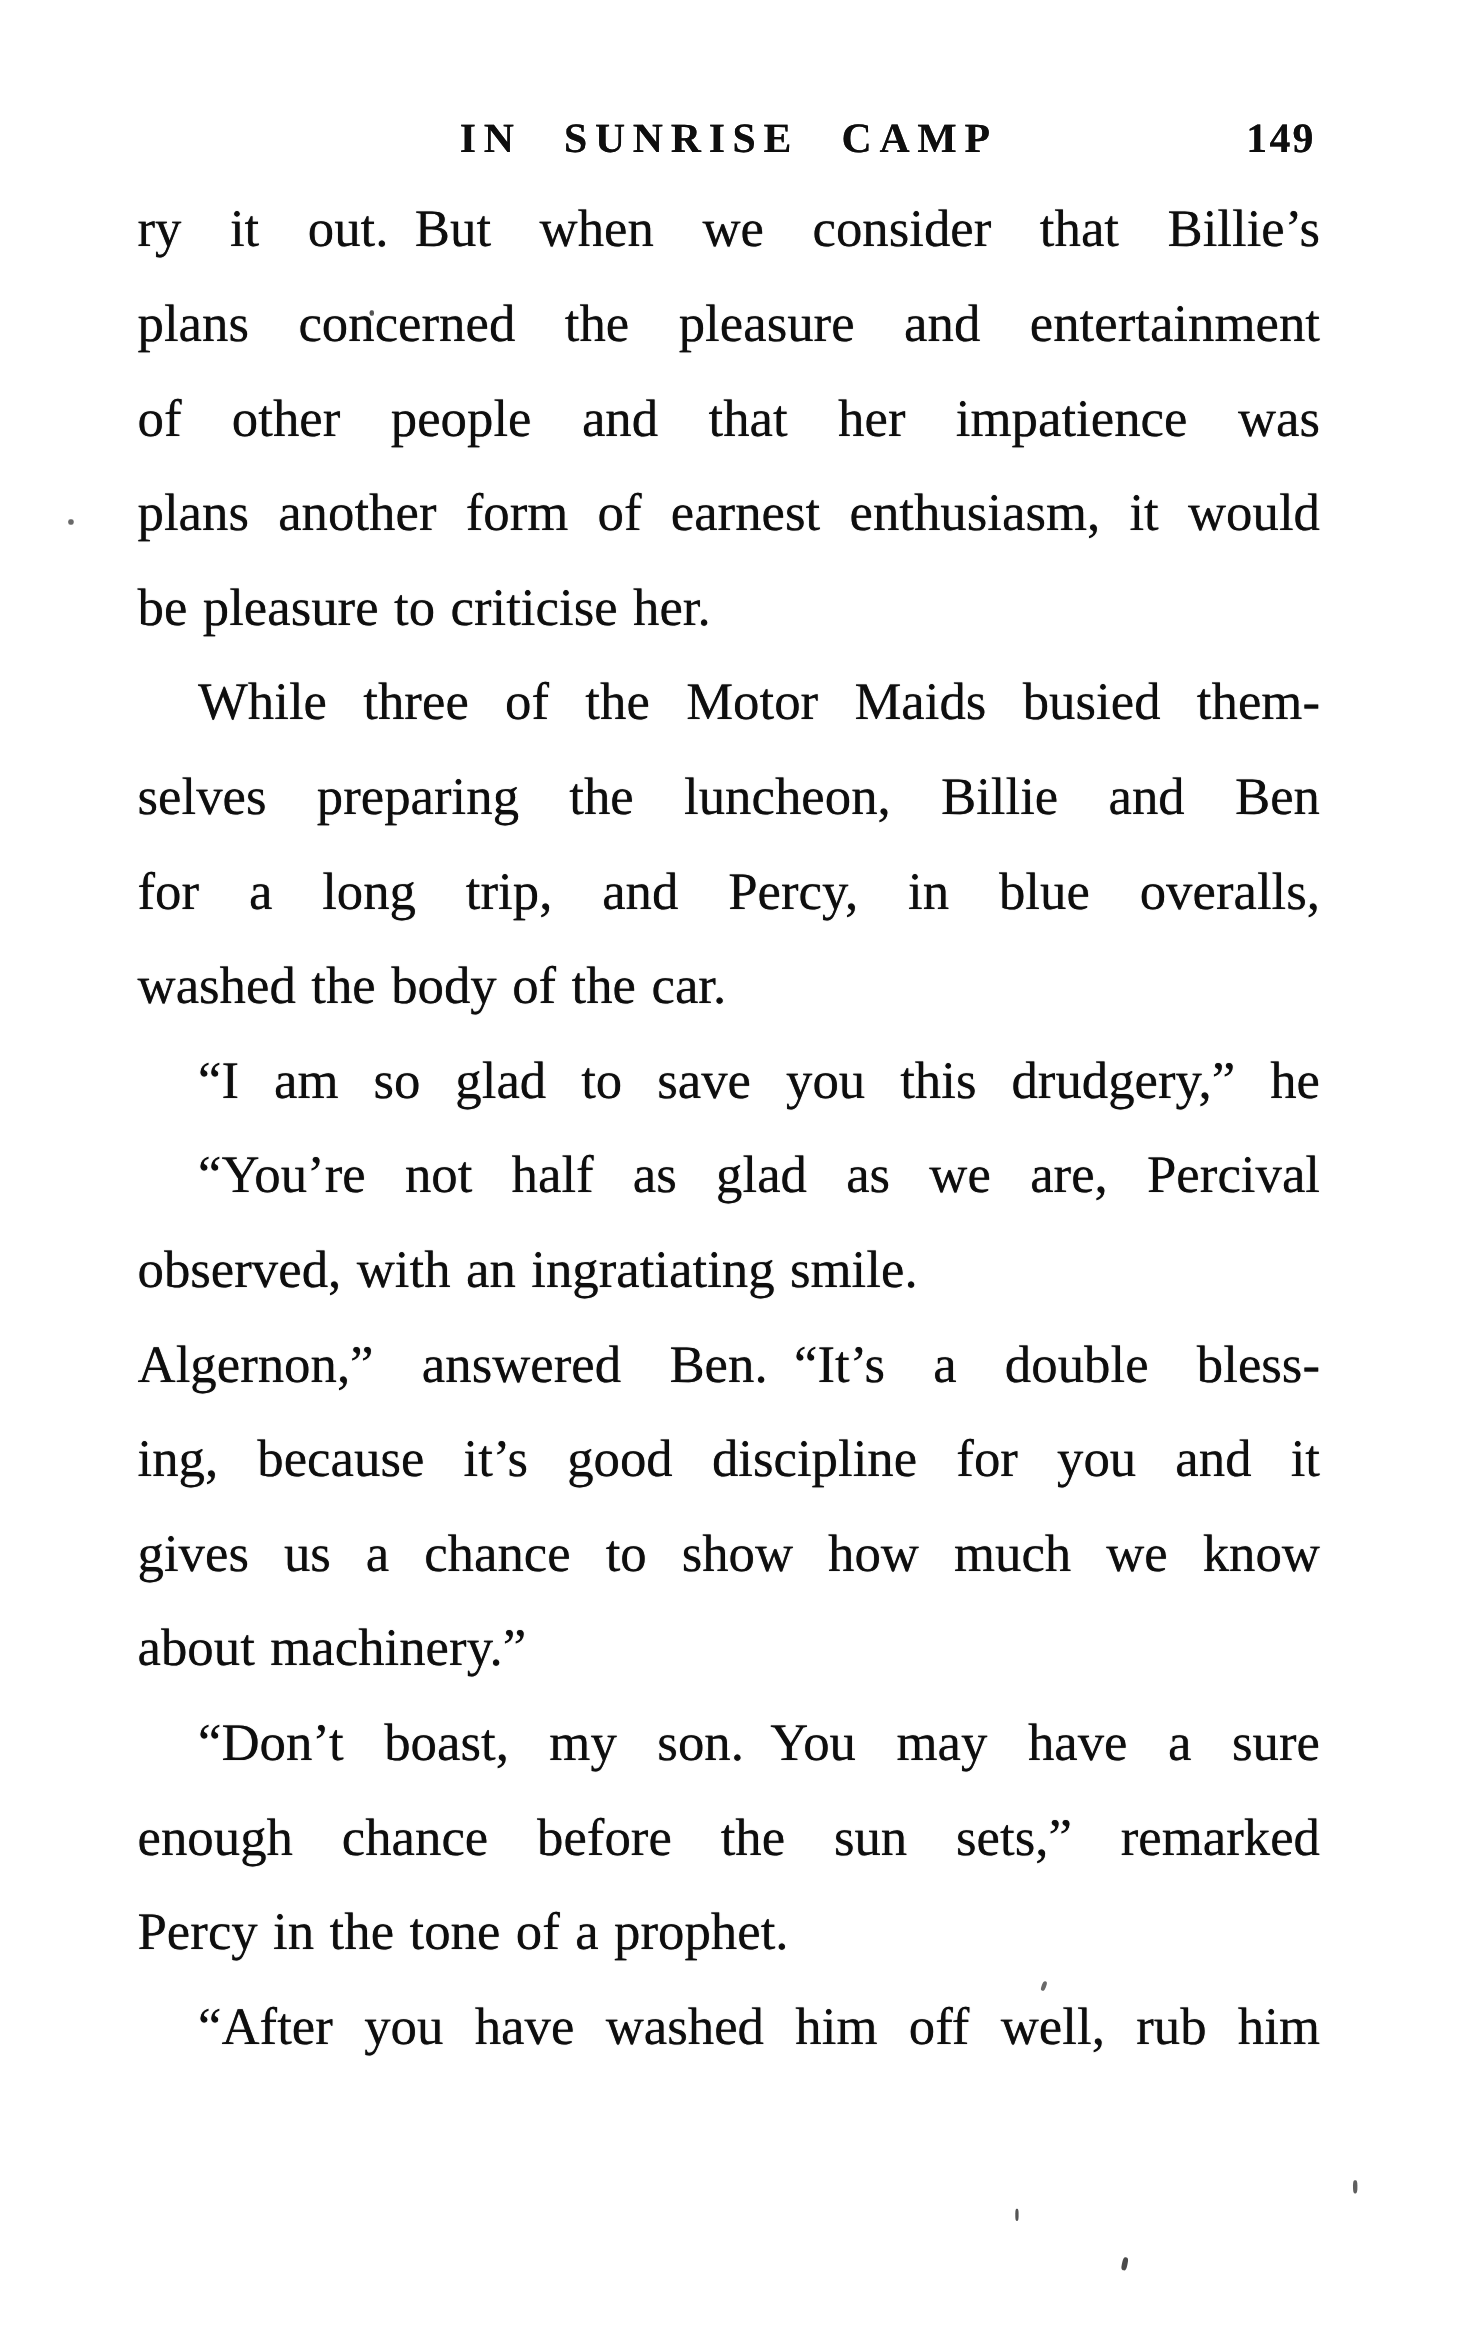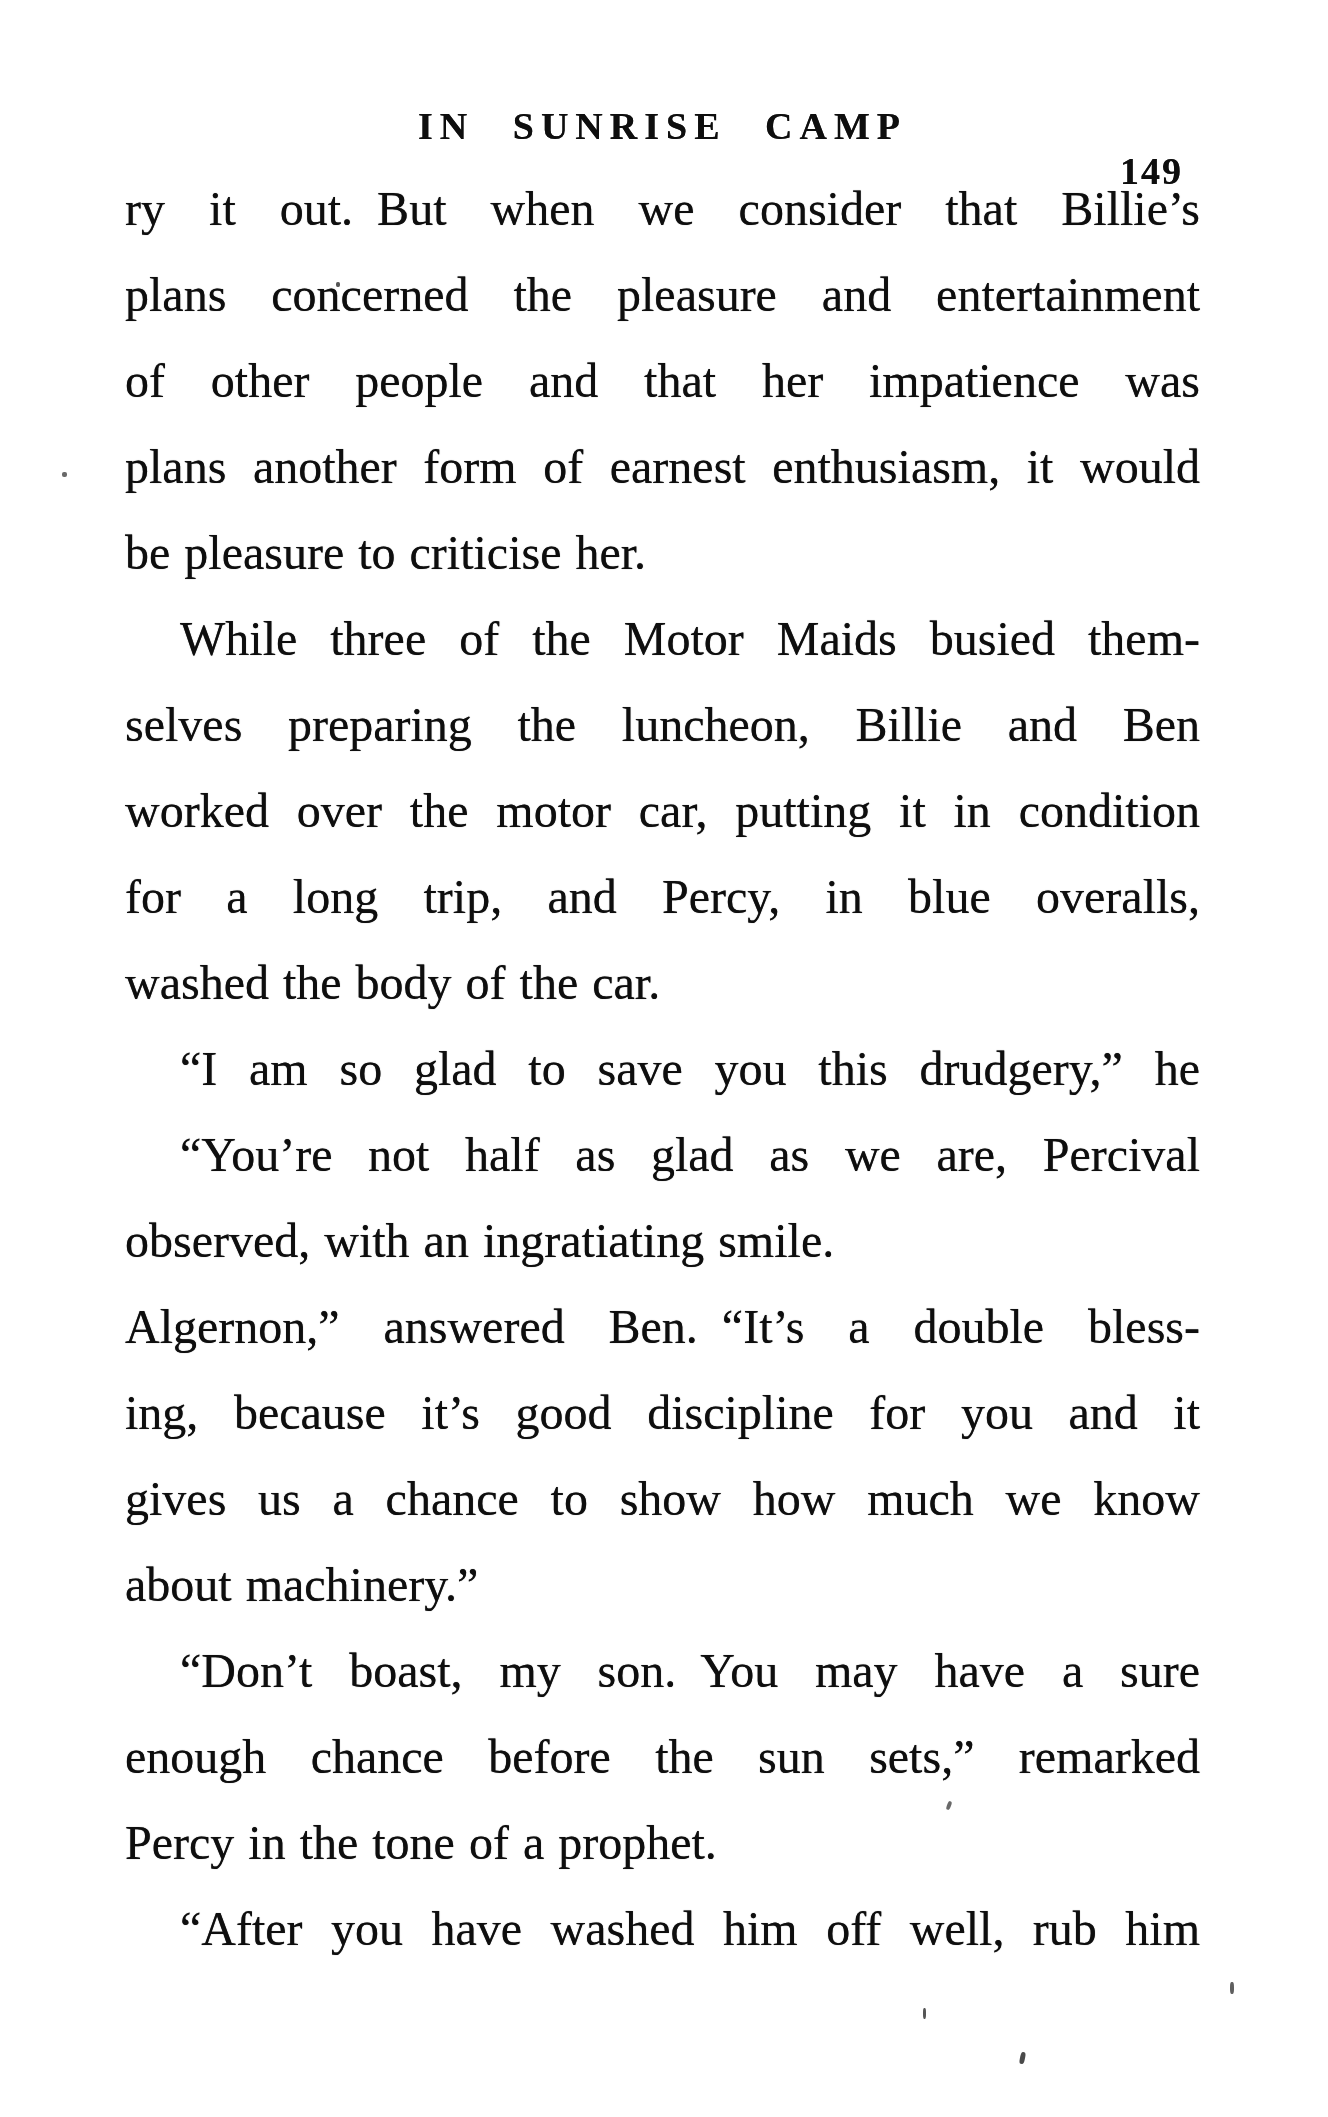--- a/index.html
+++ b/index.html
@@ -31,25 +31,24 @@
     left: 0;
     right: 0;
     text-align: center;
     letter-spacing: 7px;
     word-spacing: 22px;
     white-space: nowrap;
     text-shadow: 0 0 0.6px rgba(0,0,0,0.75);
   }
   .page-number {
     position: absolute;
-    right: 17px;
+    right: 4px;
     top: 0;
     letter-spacing: 2px;
     text-shadow: 0 0 0.6px rgba(0,0,0,0.75);
-    margin-top: 45px;
   }
   .text-column {
     position: absolute;
     left: 125px;
     top: 166px;
     width: 1075px;
     font-size: 48px;
     line-height: 86px;
   }
   .line {
@@ -88,21 +87,20 @@
   </div>
 
   <div class="text-column">
       <div class="line">ry it out. But when we consider that Billie’s</div>
       <div class="line">plans concerned the pleasure and entertainment</div>
       <div class="line">of other people and that her impatience was</div>
       <div class="line">plans another form of earnest enthusiasm, it would</div>
       <div class="line para-end">be pleasure to criticise her.</div>
       <div class="line indent">While three of the Motor Maids busied them-</div>
       <div class="line">selves preparing the luncheon, Billie and Ben</div>
-      <div class="line">worked over the motor car, putting it in condition</div>
       <div class="line">for a long trip, and Percy, in blue overalls,</div>
       <div class="line para-end">washed the body of the car.</div>
       <div class="line indent">“I am so glad to save you this drudgery,” he</div>
       <div class="line indent">“You’re not half as glad as we are, Percival</div>
       <div class="line para-end">observed, with an ingratiating smile.</div>
       <div class="line">Algernon,” answered Ben. “It’s a double bless-</div>
       <div class="line">ing, because it’s good discipline for you and it</div>
       <div class="line">gives us a chance to show how much we know</div>
       <div class="line para-end">about machinery.”</div>
       <div class="line indent">“Don’t boast, my son. You may have a sure</div>

